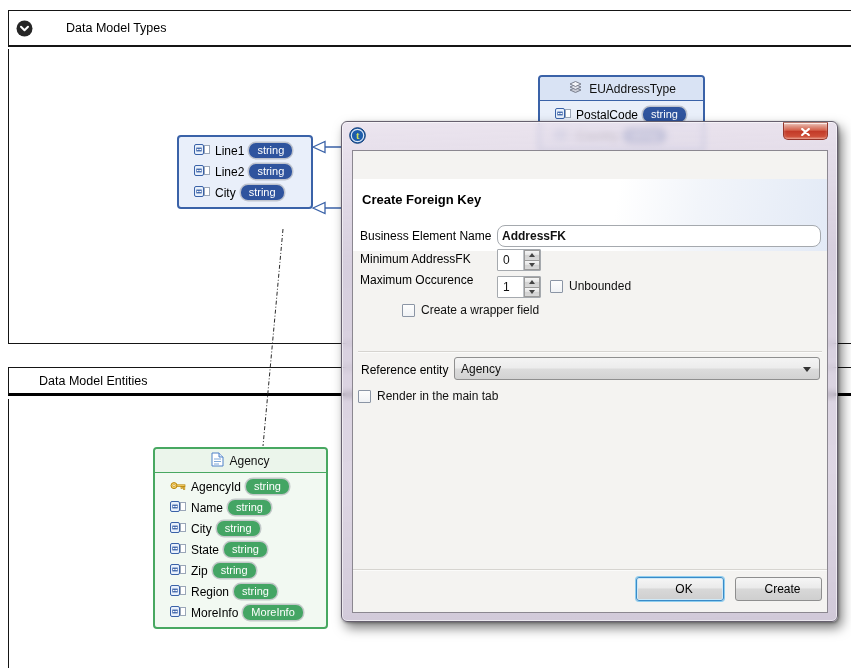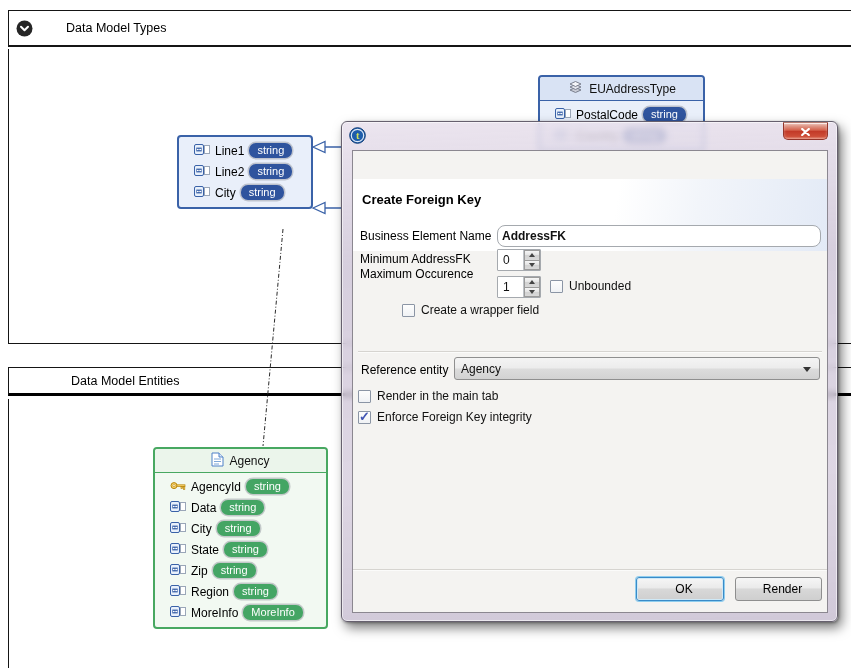--- a/index.html
+++ b/index.html
@@ -5,21 +5,21 @@
   html,body{margin:0;padding:0;}
   body{width:851px;height:668px;background:#fff;font-family:"Liberation Sans",sans-serif;color:#111;overflow:hidden;}
   #stage{position:relative;width:851px;height:668px;background:#fff;}
 
   
   .band{position:absolute;left:8px;width:843px;background:#fff;display:flex;align-items:center;box-sizing:border-box;}
   #band-types{top:10px;height:37px;border-top:1px solid #151515;border-left:1px solid #151515;border-bottom:2px solid #151515;}
   #band-entities{top:367px;height:29px;border-top:1px solid #151515;border-left:1px solid #151515;border-bottom:3px solid #000;}
   .band-label{font-size:12.5px;color:#000;white-space:nowrap;}
   #band-types .band-label{margin-left:33px;}
-  #band-entities .band-label{margin-left:62px;}
+  #band-entities .band-label{margin-left:30px;}
   .collapse-btn{margin-left:7px;width:17px;height:17px;display:inline-flex;}
   #canvas-types{position:absolute;left:8px;top:49px;width:843px;height:295px;border-left:1px solid #151515;border-bottom:1px solid #151515;background:#fff;box-sizing:border-box;}
   #canvas-entities{position:absolute;left:8px;top:399px;width:843px;height:269px;border-left:1px solid #151515;background:#fff;box-sizing:border-box;}
 
   
   .ebox{position:absolute;z-index:2;border-radius:4px;box-sizing:border-box;font-size:12px;}
   .ebox .ehead{display:flex;align-items:center;justify-content:center;gap:5px;border-radius:3px 3px 0 0;box-sizing:border-box;}
   .ebox .ebody{box-sizing:border-box;border-radius:0 0 3px 3px;padding:3px 0 4px 0;}
   .frow{display:flex;align-items:center;gap:5px;height:21px;padding-left:15px;white-space:nowrap;}
   .fname{font-size:12px;color:#000;}
@@ -215,21 +215,21 @@
         </div>
         <div class="frow">
           <span><svg width="16" height="11" viewBox="0 0 16 11">
               <rect x="0.5" y="0.5" width="9" height="10" rx="1.5" fill="#e8f0fb" stroke="#3a62a8"></rect>
               <rect x="2.3" y="3.6" width="5.4" height="3.8" fill="#3a62a8"></rect>
               <circle cx="3.6" cy="5.5" r="0.7" fill="#fff"></circle>
               <circle cx="5.1" cy="5.5" r="0.7" fill="#fff"></circle>
               <circle cx="6.6" cy="5.5" r="0.7" fill="#fff"></circle>
               <rect x="10.5" y="1.5" width="5" height="8" fill="#fff" stroke="#9aa6b8"></rect>
             </svg></span>
-          <span class="fname">Data</span>
+          <span class="fname">Name</span>
           <span class="badge">string</span>
         </div>
         <div class="frow">
           <span><svg width="16" height="11" viewBox="0 0 16 11">
               <rect x="0.5" y="0.5" width="9" height="10" rx="1.5" fill="#e8f0fb" stroke="#3a62a8"></rect>
               <rect x="2.3" y="3.6" width="5.4" height="3.8" fill="#3a62a8"></rect>
               <circle cx="3.6" cy="5.5" r="0.7" fill="#fff"></circle>
               <circle cx="5.1" cy="5.5" r="0.7" fill="#fff"></circle>
               <circle cx="6.6" cy="5.5" r="0.7" fill="#fff"></circle>
               <rect x="10.5" y="1.5" width="5" height="8" fill="#fff" stroke="#9aa6b8"></rect>
@@ -331,21 +331,21 @@
           <span class="spin-btns">
               <span class="spin-btn">
                 <span class="tri-up"></span>
               </span>
               <span class="spin-btn">
                 <span class="tri-down"></span>
               </span>
             </span>
         </div>
 
-        <span class="flabel" style="left:7px;top:116px;">Maximum Occurence</span>
+        <span class="flabel" style="left:7px;top:122px;">Maximum Occurence</span>
         <div class="spinner" style="left:144px;top:125px;">
           <span class="spin-val">1</span>
           <span class="spin-btns">
               <span class="spin-btn">
                 <span class="tri-up"></span>
               </span>
               <span class="spin-btn">
                 <span class="tri-down"></span>
               </span>
             </span>
@@ -367,26 +367,22 @@
         <div class="combo" style="left:101px;top:206px;right:7px;">
           <span>Agency</span>
           <span class="combo-arrow"></span>
         </div>
 
         <div class="cbrow" style="left:5px;top:238px;">
           <span class="cb"></span>
           <span class="cblabel">Render in the main tab</span>
         </div>
 
-        <div class="cbrow" style="left:5px;top:259px;">
-          <span class="cb checked"></span>
-          <span class="cblabel">Enforce Foreign Key integrity</span>
-        </div>
 
 
         <div class="sep" style="left:0;right:0;top:418px;"></div>
 
         <div class="btn default" style="left:283px;top:426px;width:88px;">OK</div>
-        <div class="btn" style="left:382px;top:426px;width:87px;">Render</div>
+        <div class="btn" style="left:382px;top:426px;width:87px;">Create</div>
       </div>
     </div>
   </div>
 </div>
 
 </body></html>

